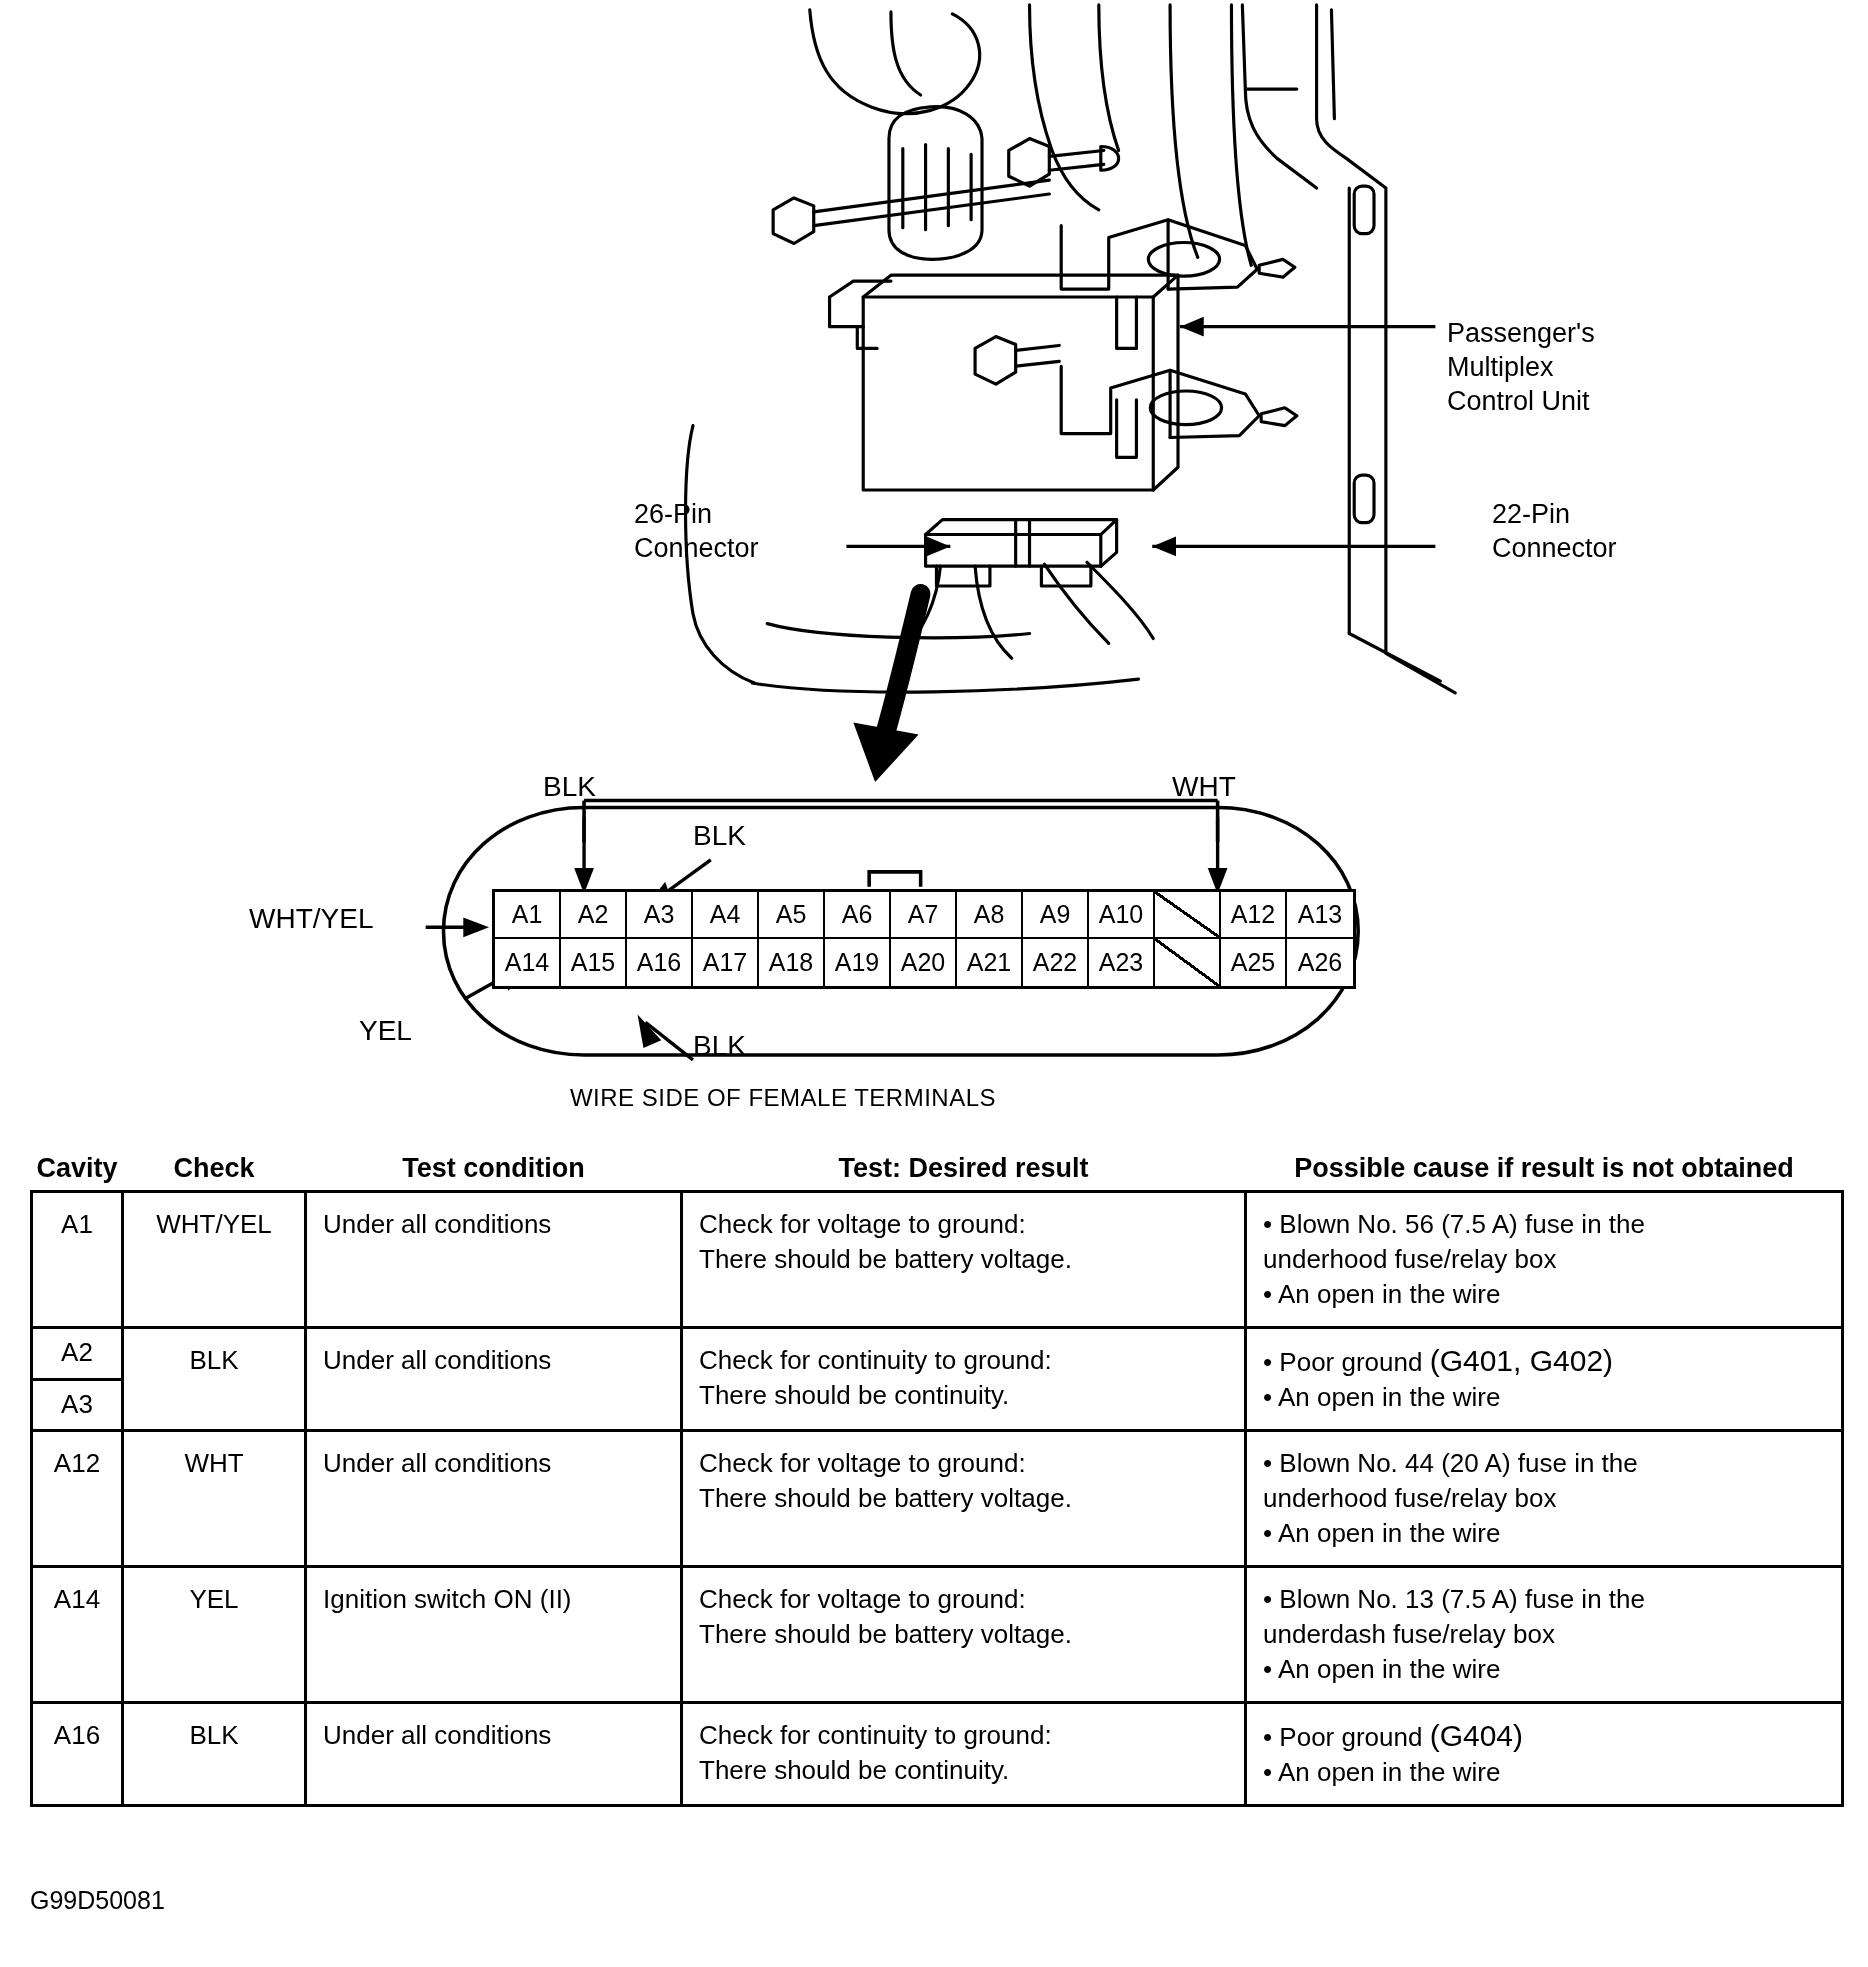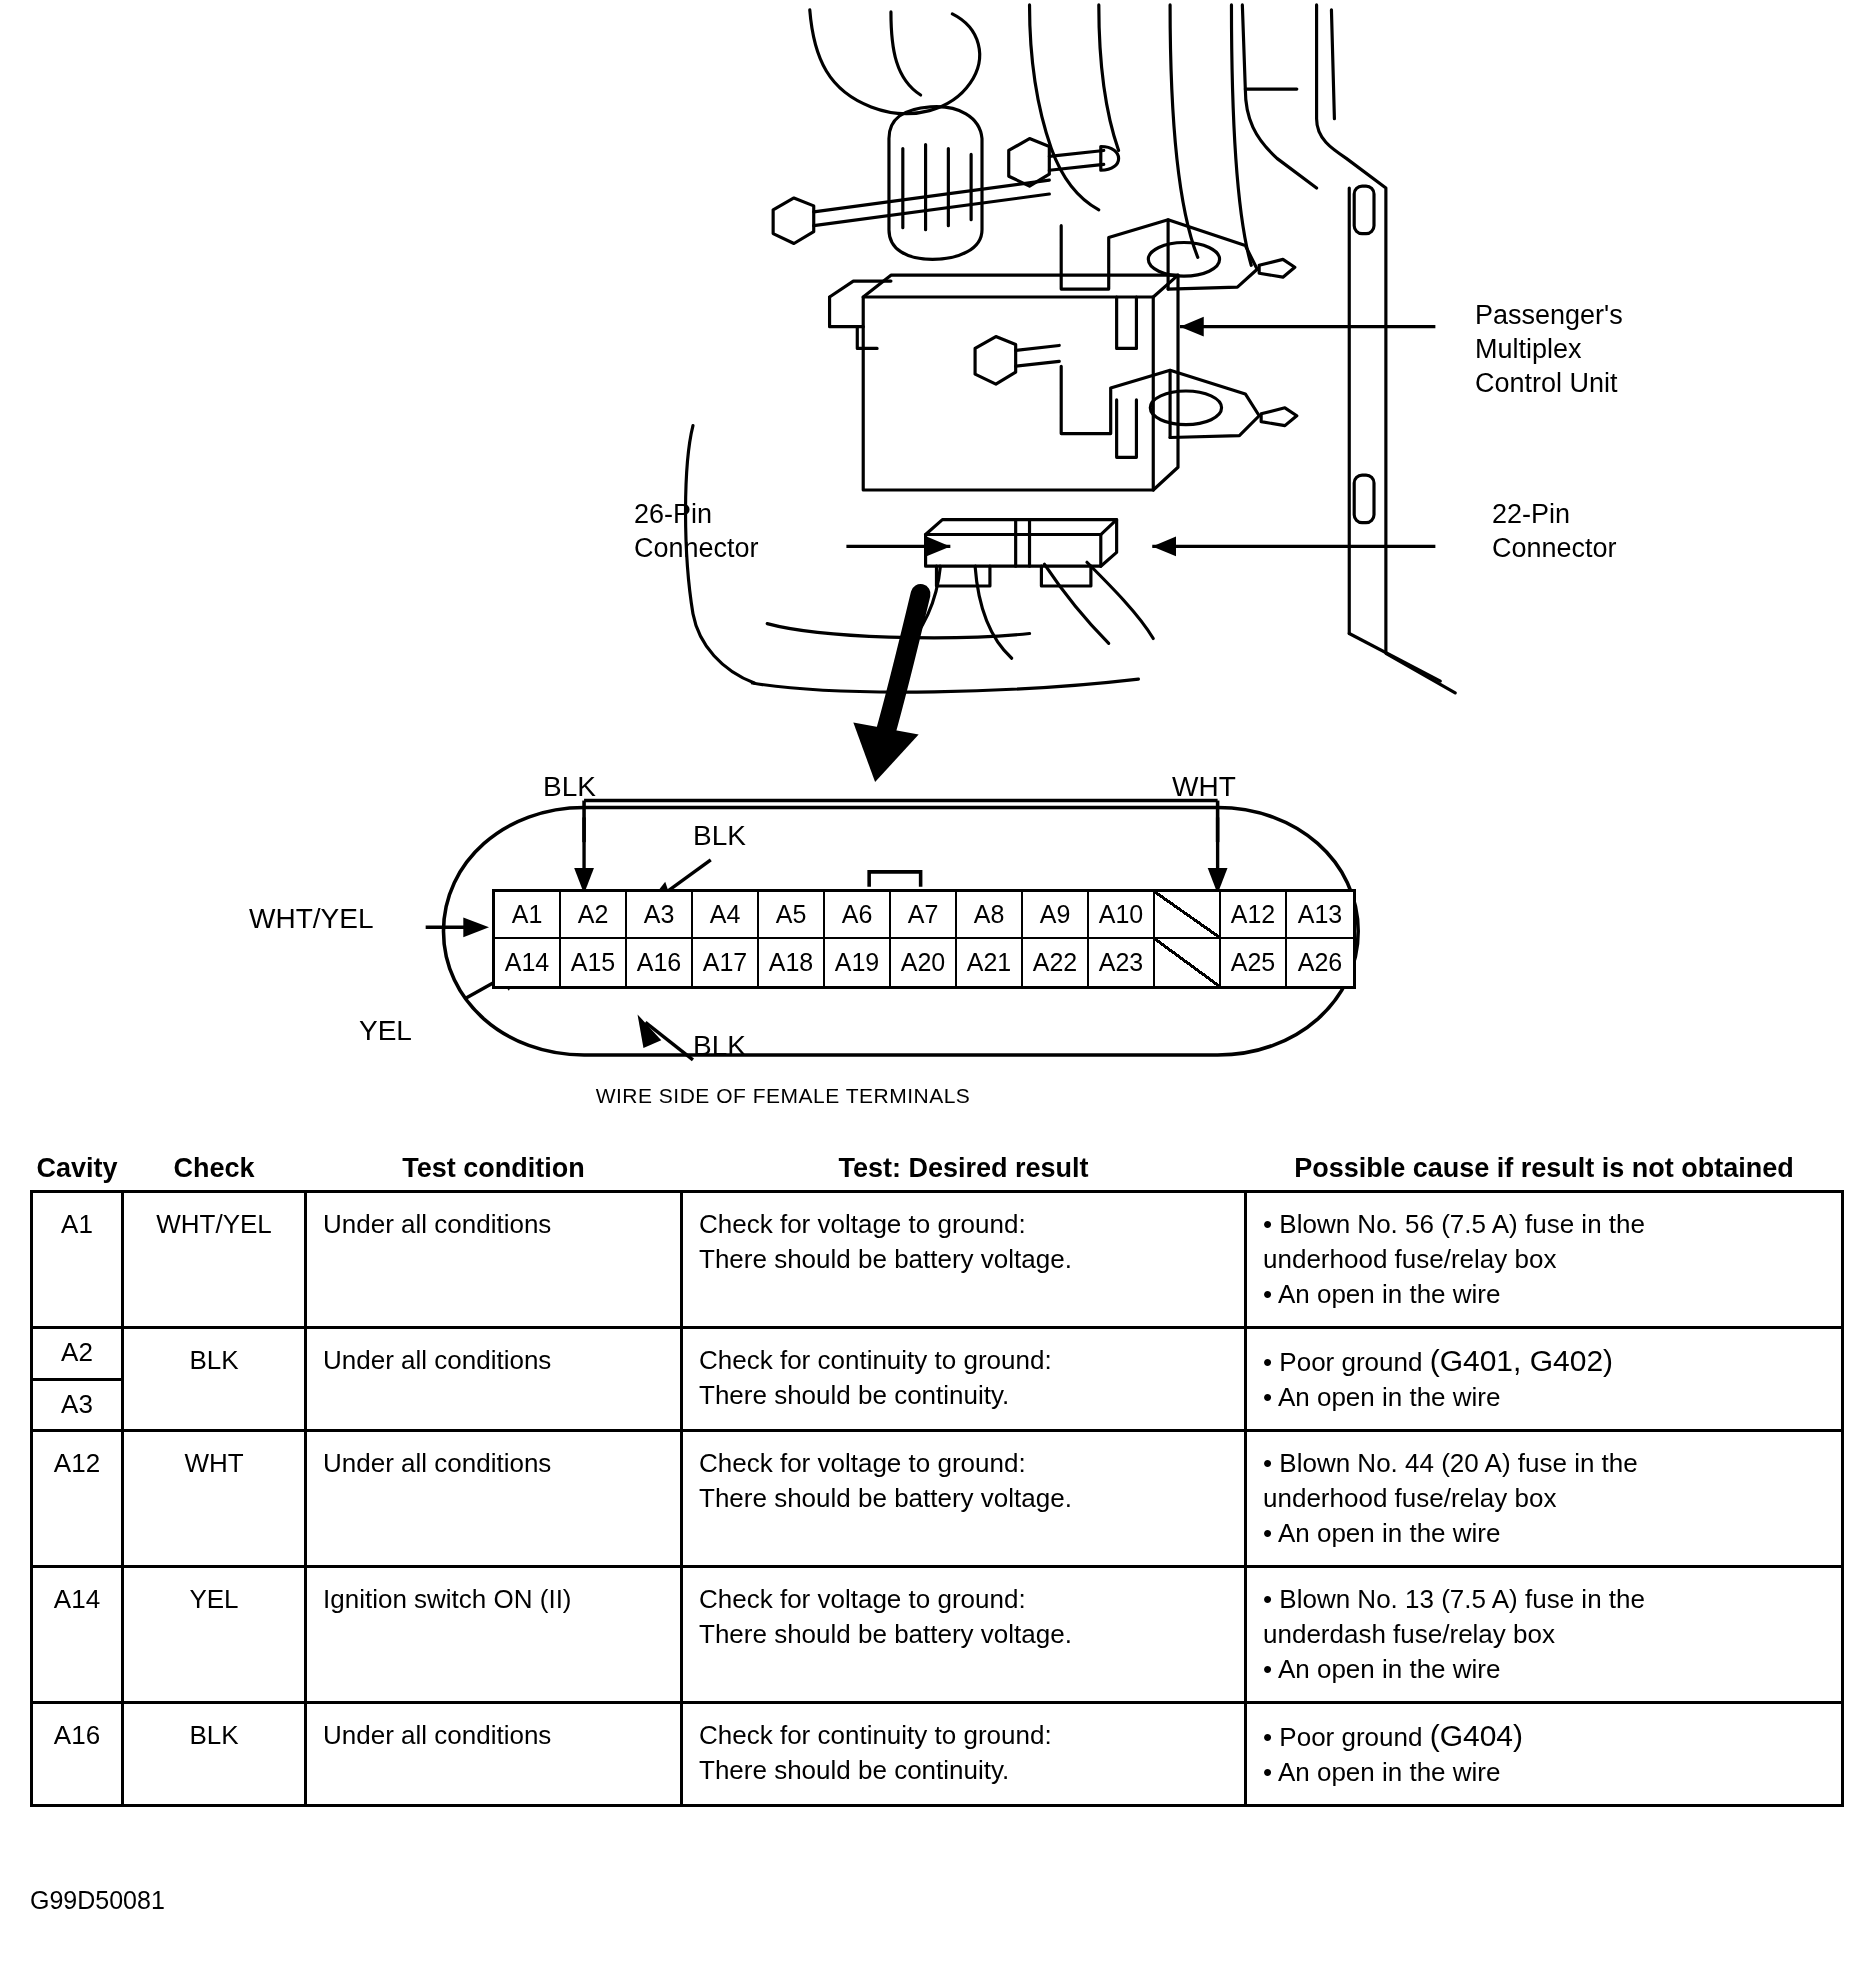--- a/index.html
+++ b/index.html
@@ -28,21 +28,21 @@
     display: block;
   }
 
   .callout-label {
     position: absolute;
     font-size: 27px;
     line-height: 34px;
     color: #000;
     white-space: pre;
   }
-  #label-mcu { left: 1447px; top: 298px; margin-left: 28px; }
+  #label-mcu { left: 1447px; top: 316px; }
   #label-26pin { left: 634px; top: 497px; text-align: left; }
   #label-22pin { left: 1492px; top: 497px; }
 
   
   #connector-area {
     position: absolute;
     left: 0;
     top: 733px;
     width: 1868px;
     height: 446px;
@@ -59,21 +59,21 @@
   #conn-whtyel { left: 249px; top: 170px; }
   #conn-yel { left: 359px; top: 282px; }
   #conn-blk-bot { left: 693px; top: 297px; }
 
   #wire-side-caption {
     position: absolute;
     left: 0;
     top: 1084px;
     width: 1566px;
     text-align: center;
-    font-size: 21px;
+    font-size: 24px;
     letter-spacing: 0.5px;
   }
 
   
   #terminal-grid {
     position: absolute;
     left: 492px;
     top: 156px;
     border: 3px solid #000;
     display: flex;

